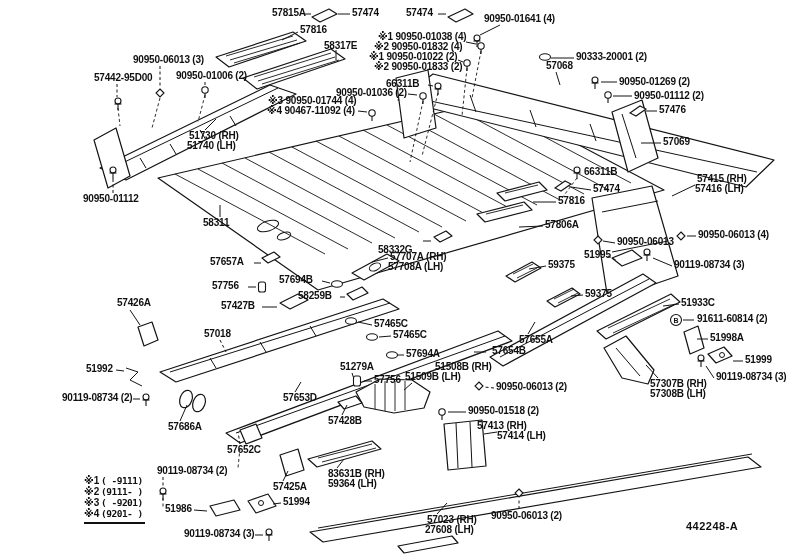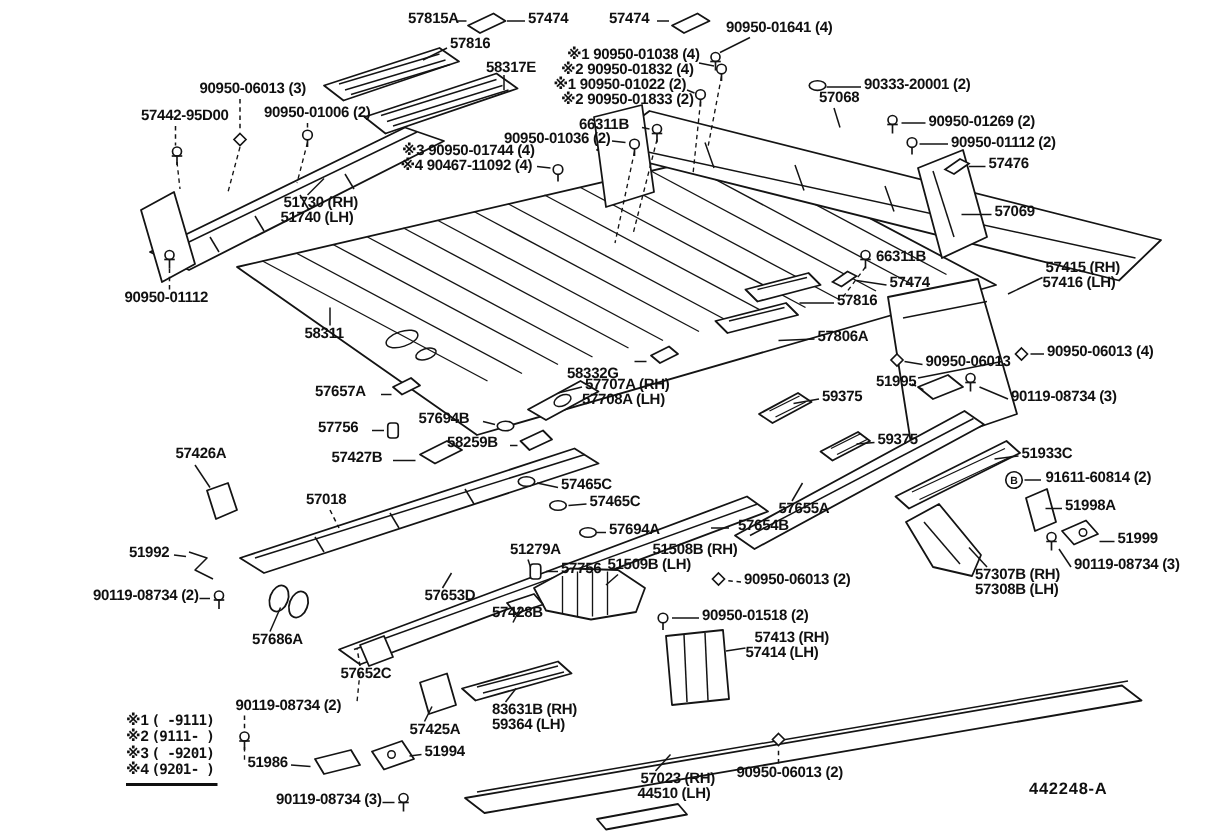--- a/index.html
+++ b/index.html
@@ -442,33 +442,33 @@
       <div class="lbl" style="left: 492px; top: 346px;">57654B</div>
       <div class="lbl" style="left: 62px; top: 393px;">90119-08734 (2)</div>
       <div class="lbl" style="left: 496px; top: 382px;">90950-06013 (2)</div>
       <div class="lbl" style="left: 374px; top: 375px;">57756</div>
       <div class="lbl" style="left: 283px; top: 393px;">57653D</div>
       <div class="lbl" style="left: 716px; top: 372px;">90119-08734 (3)</div>
       <div class="lbl" style="left: 650px; top: 379px;">57307B (RH)</div>
       <div class="lbl" style="left: 650px; top: 389px;">57308B (LH)</div>
       <div class="lbl" style="left: 468px; top: 406px;">90950-01518 (2)</div>
       <div class="lbl" style="left: 168px; top: 422px;">57686A</div>
-      <div class="lbl" style="left: 328px; top: 404px;">57428B</div>
-      <div class="lbl" style="left: 503px; top: 421px; text-align: center;">57413 (RH)</div>
+      <div class="lbl" style="left: 328px; top: 416px;">57428B</div>
+      <div class="lbl" style="left: 477px; top: 421px; text-align: center;">57413 (RH)</div>
       <div class="lbl" style="left: 497px; top: 431px;">57414 (LH)</div>
       <div class="lbl" style="left: 227px; top: 445px;">57652C</div>
       <div class="lbl" style="left: 157px; top: 466px;">90119-08734 (2)</div>
       <div class="lbl" style="left: 273px; top: 482px;">57425A</div>
       <div class="lbl" style="left: 328px; top: 469px;">83631B (RH)</div>
       <div class="lbl" style="left: 328px; top: 479px;">59364 (LH)</div>
       <div class="lbl" style="left: 283px; top: 497px;">51994</div>
       <div class="lbl" style="left: 165px; top: 504px;">51986</div>
       <div class="lbl" style="left: 184px; top: 529px;">90119-08734 (3)</div>
       <div class="lbl" style="left: 427px; top: 515px;">57023 (RH)</div>
-      <div class="lbl" style="left: 425px; top: 525px;">44510 (LH)</div>
+      <div class="lbl" style="left: 425px; top: 525px;">27608 (LH)</div>
       <div class="lbl" style="left: 491px; top: 511px;">90950-06013 (2)</div>
     </div>
 
   <div class="legend" style="left:84px;top:475px;">
     <div>
         <div class="legend-row">
           <span class="lmark">※1</span>
           <span class="lrange">(    -9111)</span>
         </div>
         <div class="legend-row">

